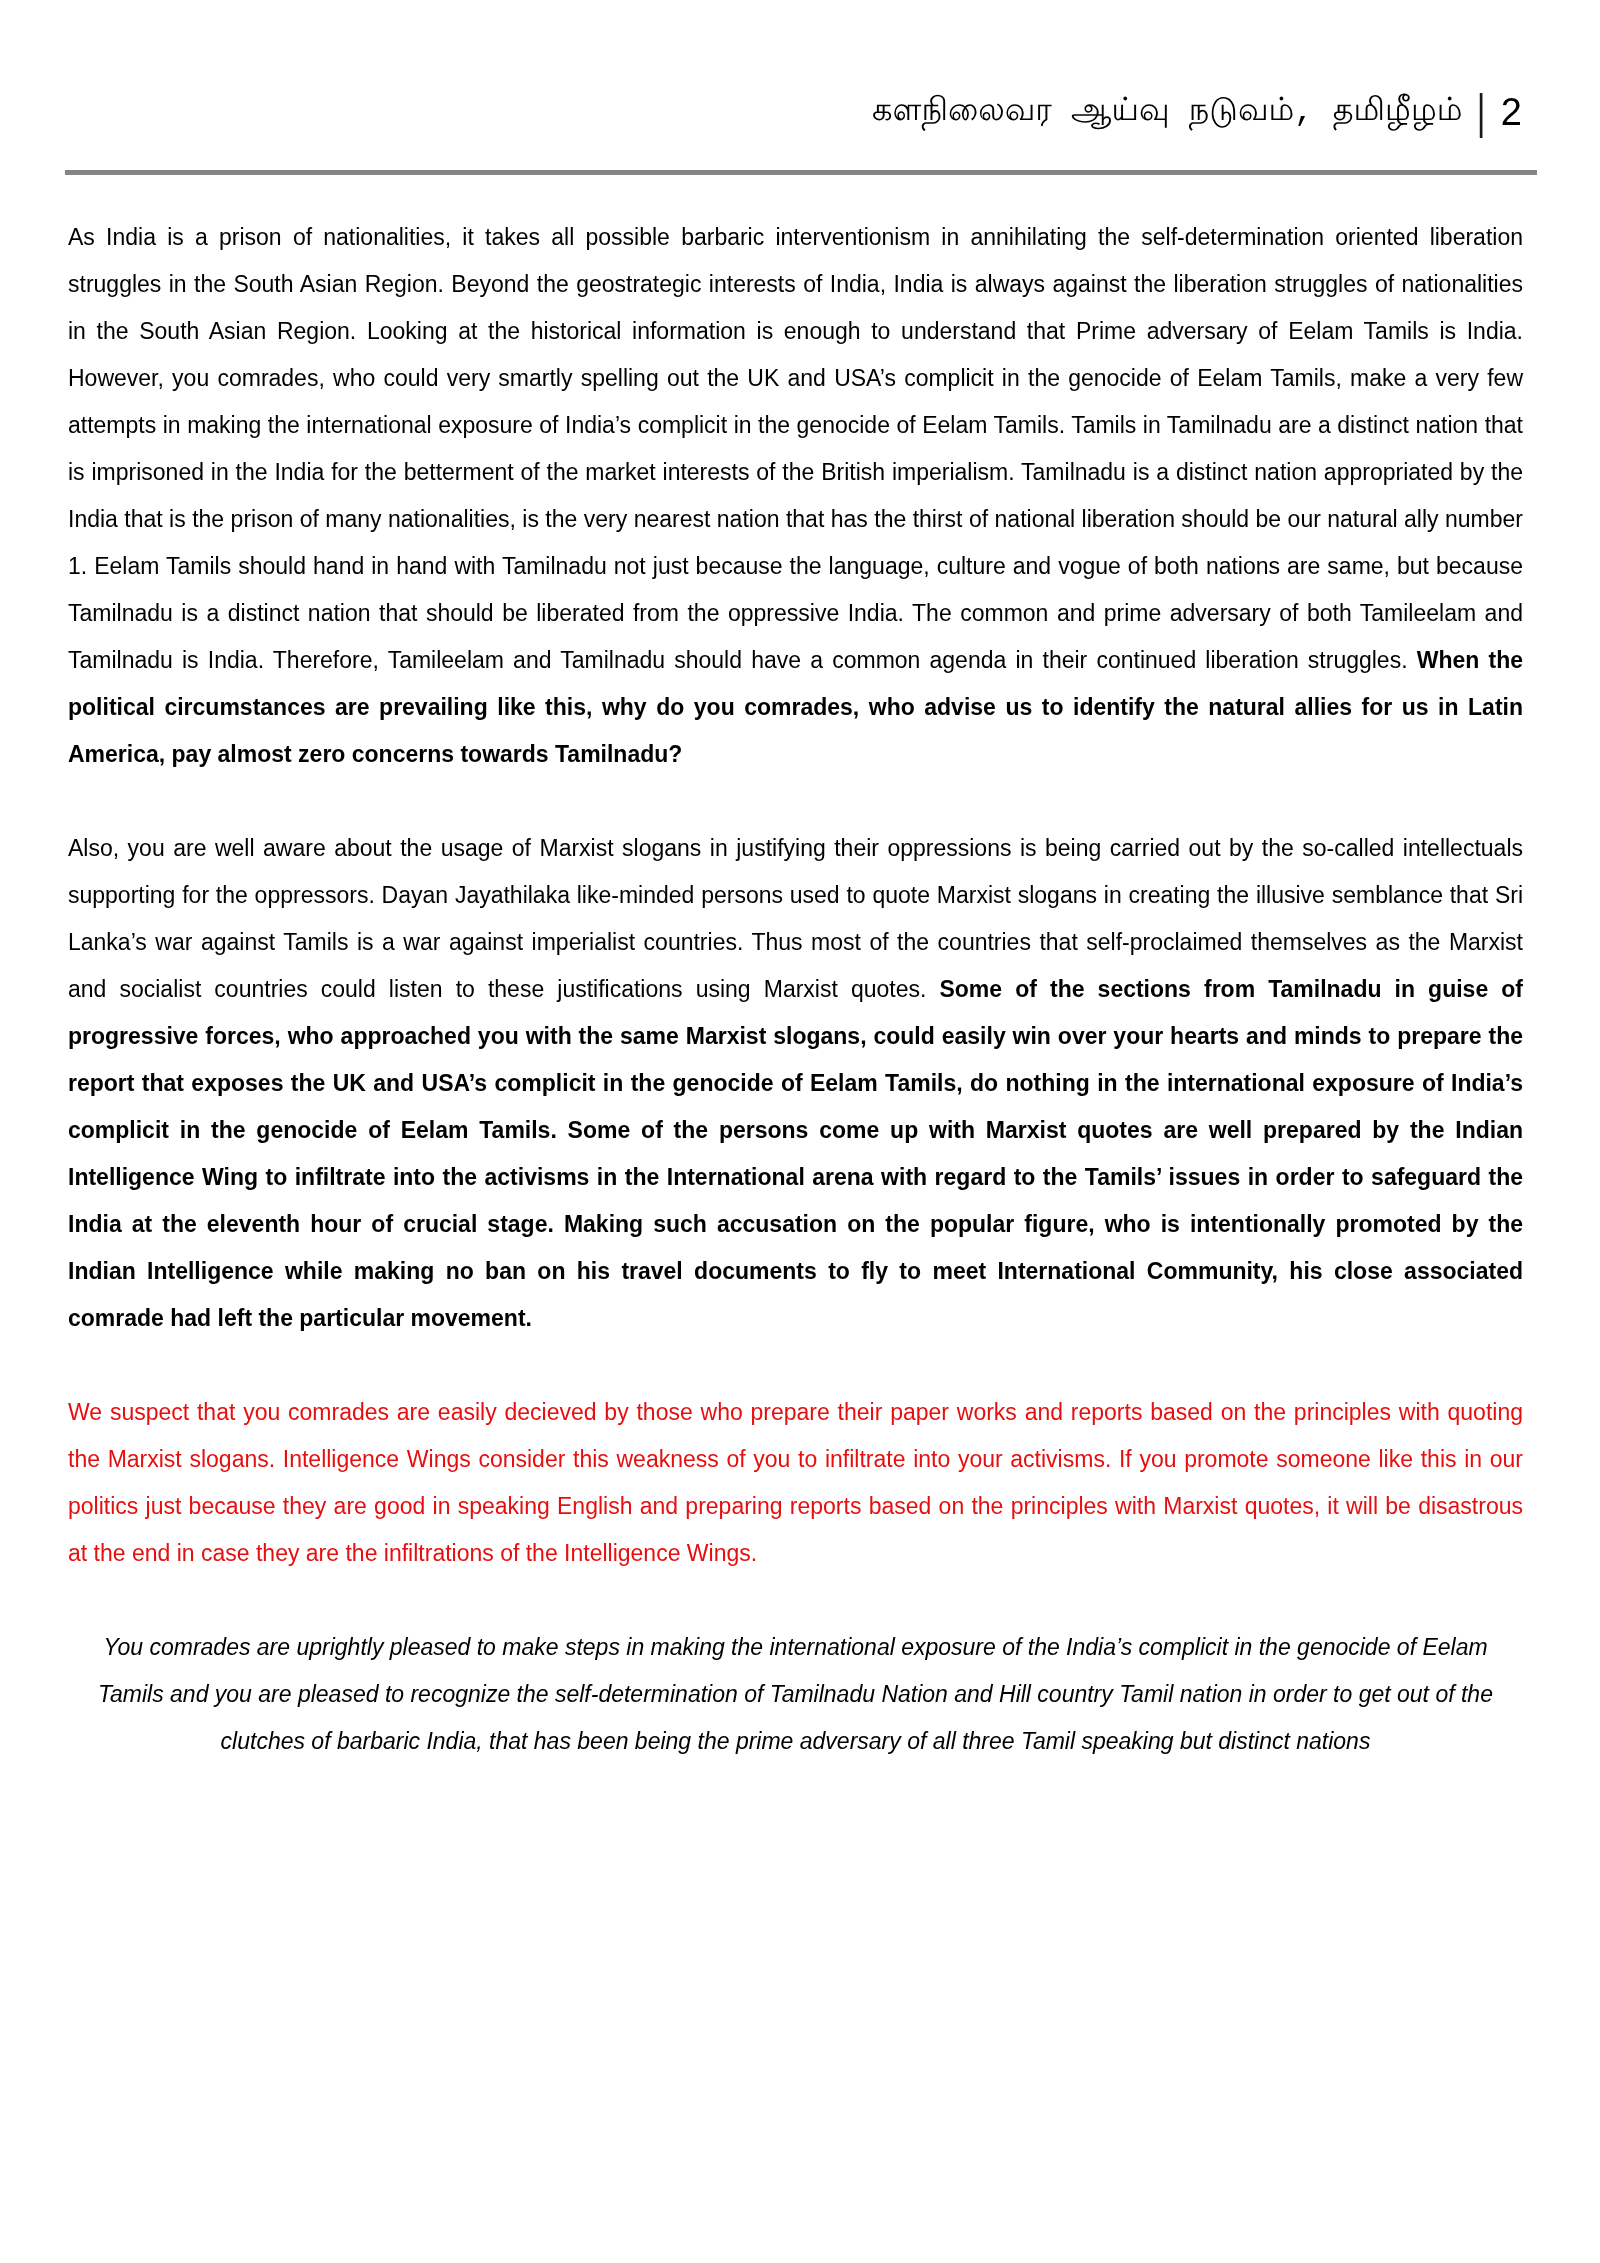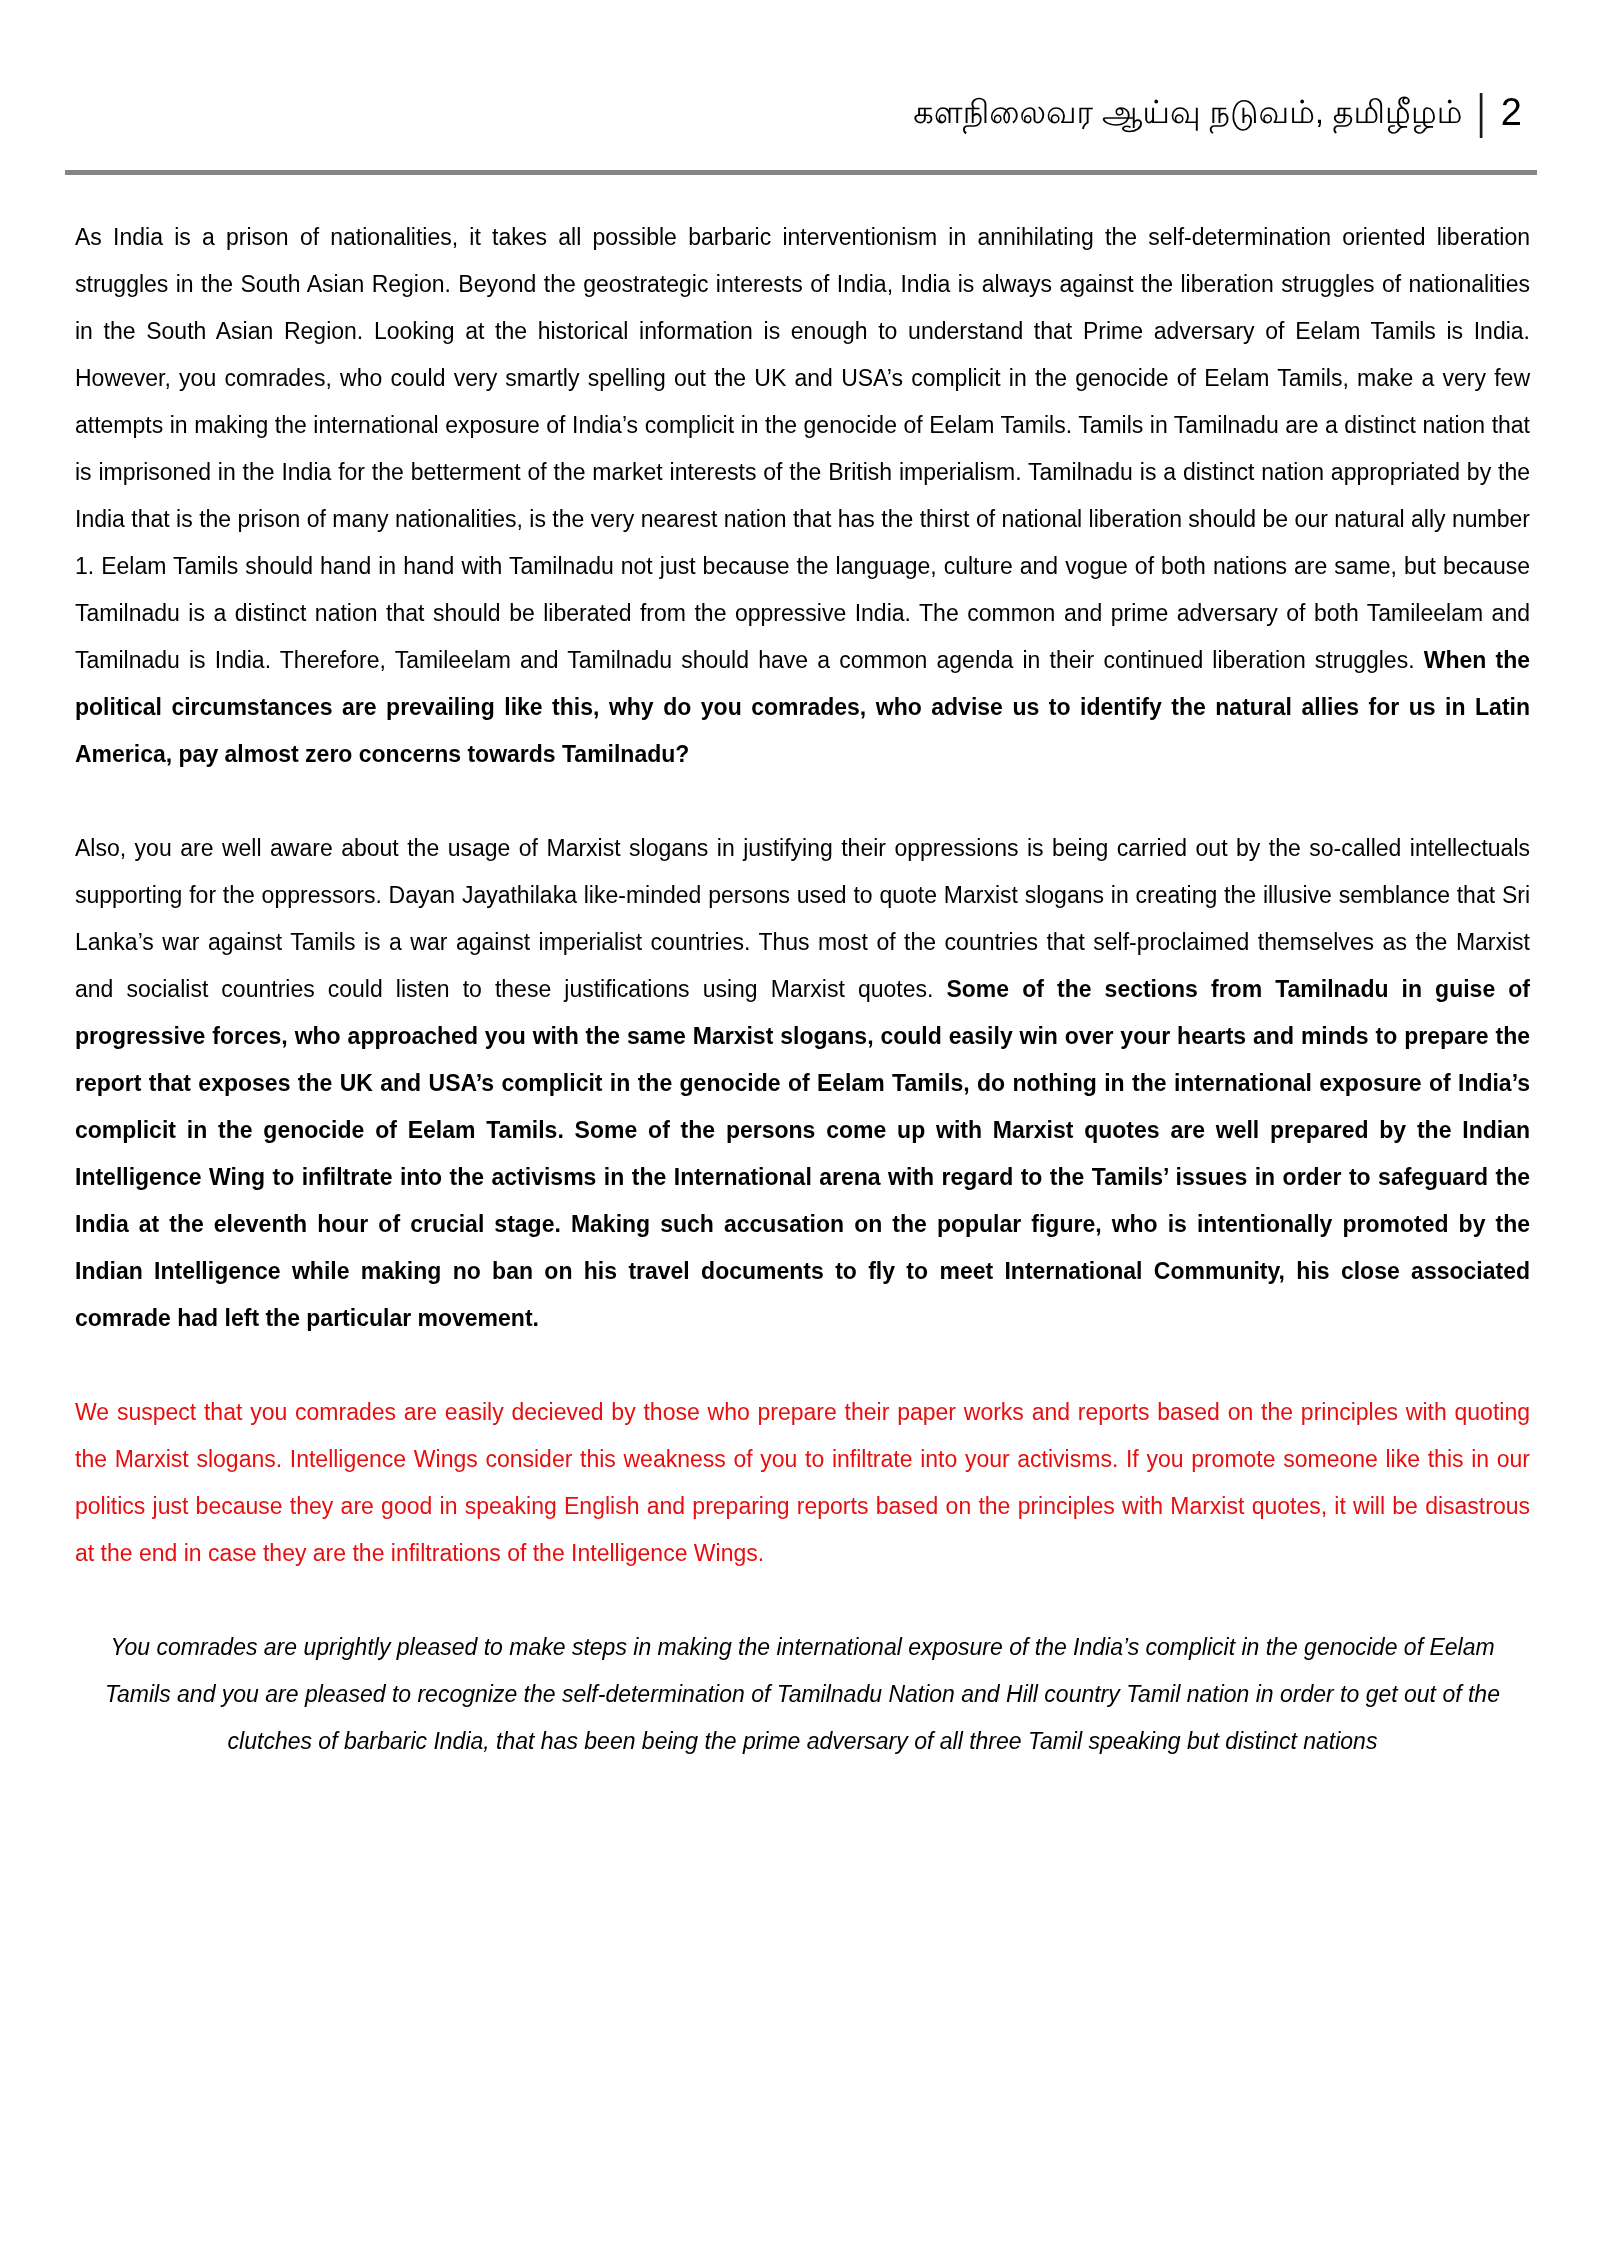--- a/index.html
+++ b/index.html
@@ -17,21 +17,21 @@
     top:88px;
     right:78px;
     display:flex;
     align-items:center;
     gap:13px;
     white-space:nowrap;
   }
   .header-title{
     font-size:32px;
     line-height:1.2;
-    font-family:Liberation Sans, sans-serif;
+    font-family:Liberation Mono, monospace;
   }
   .page-number-separator{
     font-size:48px;
     font-weight:300;
     line-height:1;
     color:#1a1a1a;
     transform:scaleX(.7);
   }
   .page-number{
     font-size:38px;
@@ -45,21 +45,20 @@
     height:5px;
     background:var(--rule-gray,#858585);
   }
   .content{
     position:absolute;
     left:68px;
     top:214px;
     width:1455px;
     font-size:23px;
     line-height:47px;
-    margin-left:7px;
   }
   .content p{
     margin:0 0 47px 0;
     text-align:justify;
   }
   .content p.align-left{
     text-align:center;
     font-style:italic;
   }
   .run-bold{font-weight:bold;}

